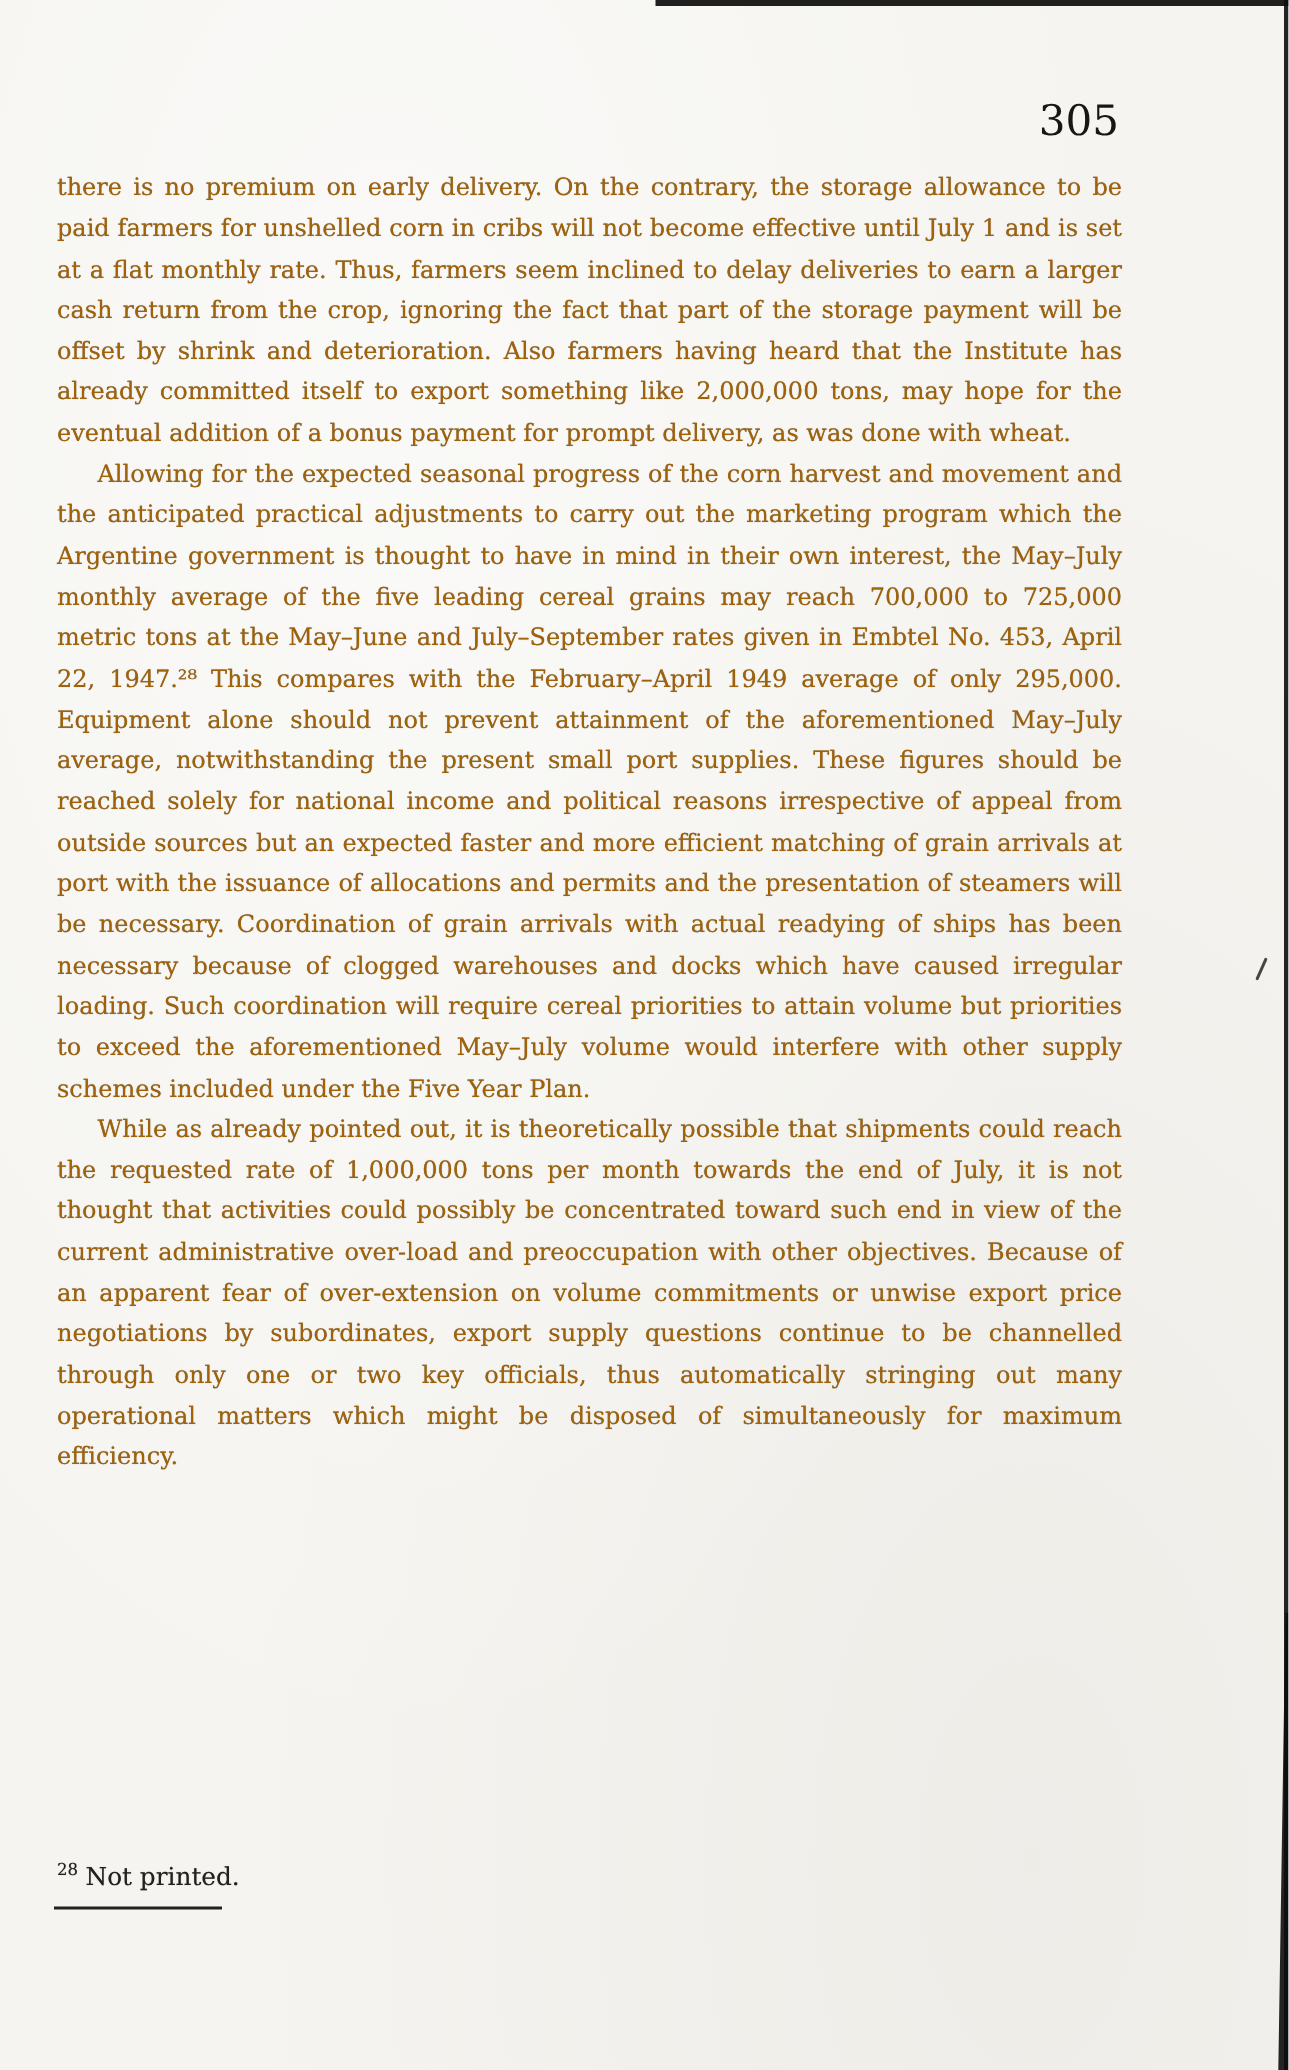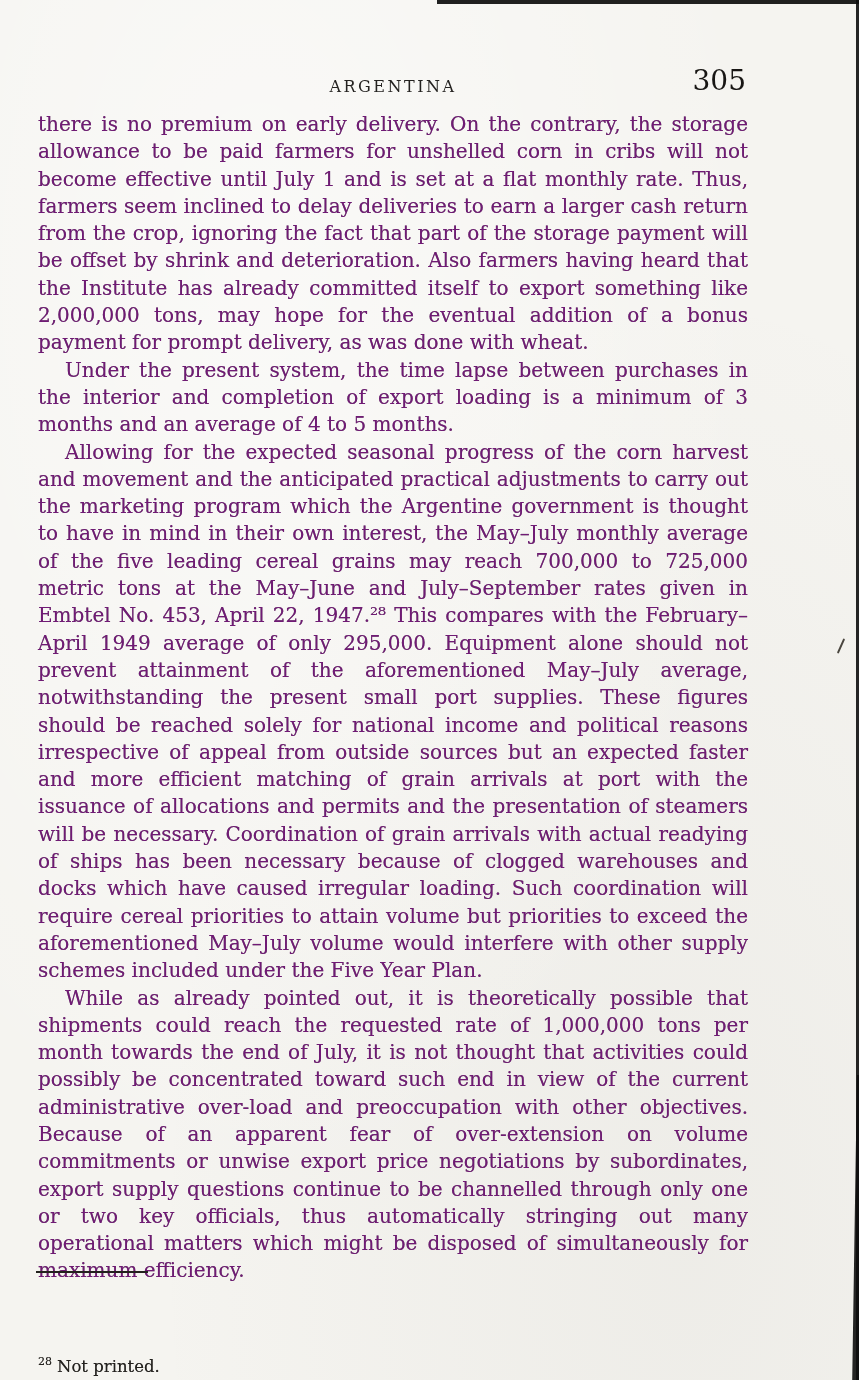--- a/index.html
+++ b/index.html
@@ -46,54 +46,52 @@
     color: #242220;
   }
   .running-head .pagenum {
     position: absolute; right: 2px; top: -2px;
     font-size: 28px; color: #181614;
   }
 
   
   .text-block {
     position: absolute; left: 38px; top: 111px; width: 710px;
-    font-size: 20px; line-height: 27.3px;
+    font-size: 16px; line-height: 27.3px;
     text-align: justify;
-    color: #701a75;
+    color: #a16207;
     text-shadow: 0 0 0.5px rgba(32,30,27,0.55);
   }
   .text-block p { margin: 0; }
   .text-block p.indent { text-indent: 27px; }
 
   
   .footnote-rule {
     position: absolute; left: 36px; top: 1271px; width: 112px; height: 2px;
     background: #23211e;
   }
   .footnote {
-    position: absolute; left: 38px; top: 1351px; width: 710px;
+    position: absolute; left: 38px; top: 1236px; width: 710px;
     font-size: 16.5px; line-height: 22px; color: #23211e;
     text-shadow: 0 0 0.5px rgba(32,30,27,0.5);
   }
   .footnote sup { font-size: 11px; margin-right: 5px; }
 </style>
 </head>
 <body>
 
 <div class="scan-edge-top"></div>
 <div class="scan-edge-right"></div>
 <div class="scan-edge-right-taper"></div>
 <div class="scan-slash"></div>
 
 <div class="running-head">
-  <span class="title">ARGENTINA</span>
   <span class="pagenum">305</span>
 </div>
 
 <div class="text-block">
   <p>there is no premium on early delivery. On the contrary, the storage allowance to be paid farmers for unshelled corn in cribs will not become effective until July 1 and is set at a flat monthly rate. Thus, farmers seem inclined to delay deliveries to earn a larger cash return from the crop, ignoring the fact that part of the storage payment will be offset by shrink and deterioration. Also farmers having heard that the Institute has already committed itself to export something like 2,000,000 tons, may hope for the eventual addition of a bonus payment for prompt delivery, as was done with wheat.</p>
-  <p class="indent">Under the present system, the time lapse between purchases in the interior and completion of export loading is a minimum of 3 months and an average of 4 to 5 months.</p>
   <p class="indent">Allowing for the expected seasonal progress of the corn harvest and movement and the anticipated practical adjustments to carry out the marketing program which the Argentine government is thought to have in mind in their own interest, the May–July monthly average of the five leading cereal grains may reach 700,000 to 725,000 metric tons at the May–June and July–September rates given in Embtel No. 453, April 22, 1947.²⁸ This compares with the February–April 1949 average of only 295,000. Equipment alone should not prevent attainment of the aforementioned May–July average, notwithstanding the present small port supplies. These figures should be reached solely for national income and political reasons irrespective of appeal from outside sources but an expected faster and more efficient matching of grain arrivals at port with the issuance of allocations and permits and the presentation of steamers will be necessary. Coordination of grain arrivals with actual readying of ships has been necessary because of clogged warehouses and docks which have caused irregular loading. Such coordination will require cereal priorities to attain volume but priorities to exceed the aforementioned May–July volume would interfere with other supply schemes included under the Five Year Plan.</p>
   <p class="indent">While as already pointed out, it is theoretically possible that shipments could reach the requested rate of 1,000,000 tons per month towards the end of July, it is not thought that activities could possibly be concentrated toward such end in view of the current administrative over-load and preoccupation with other objectives. Because of an apparent fear of over-extension on volume commitments or unwise export price negotiations by subordinates, export supply questions continue to be channelled through only one or two key officials, thus automatically stringing out many operational matters which might be disposed of simultaneously for maximum efficiency.</p>
 </div>
 
 <div class="footnote-rule"></div>
 <p class="footnote"><sup>28</sup><span>Not printed.</span></p>
 
 </body></html>

